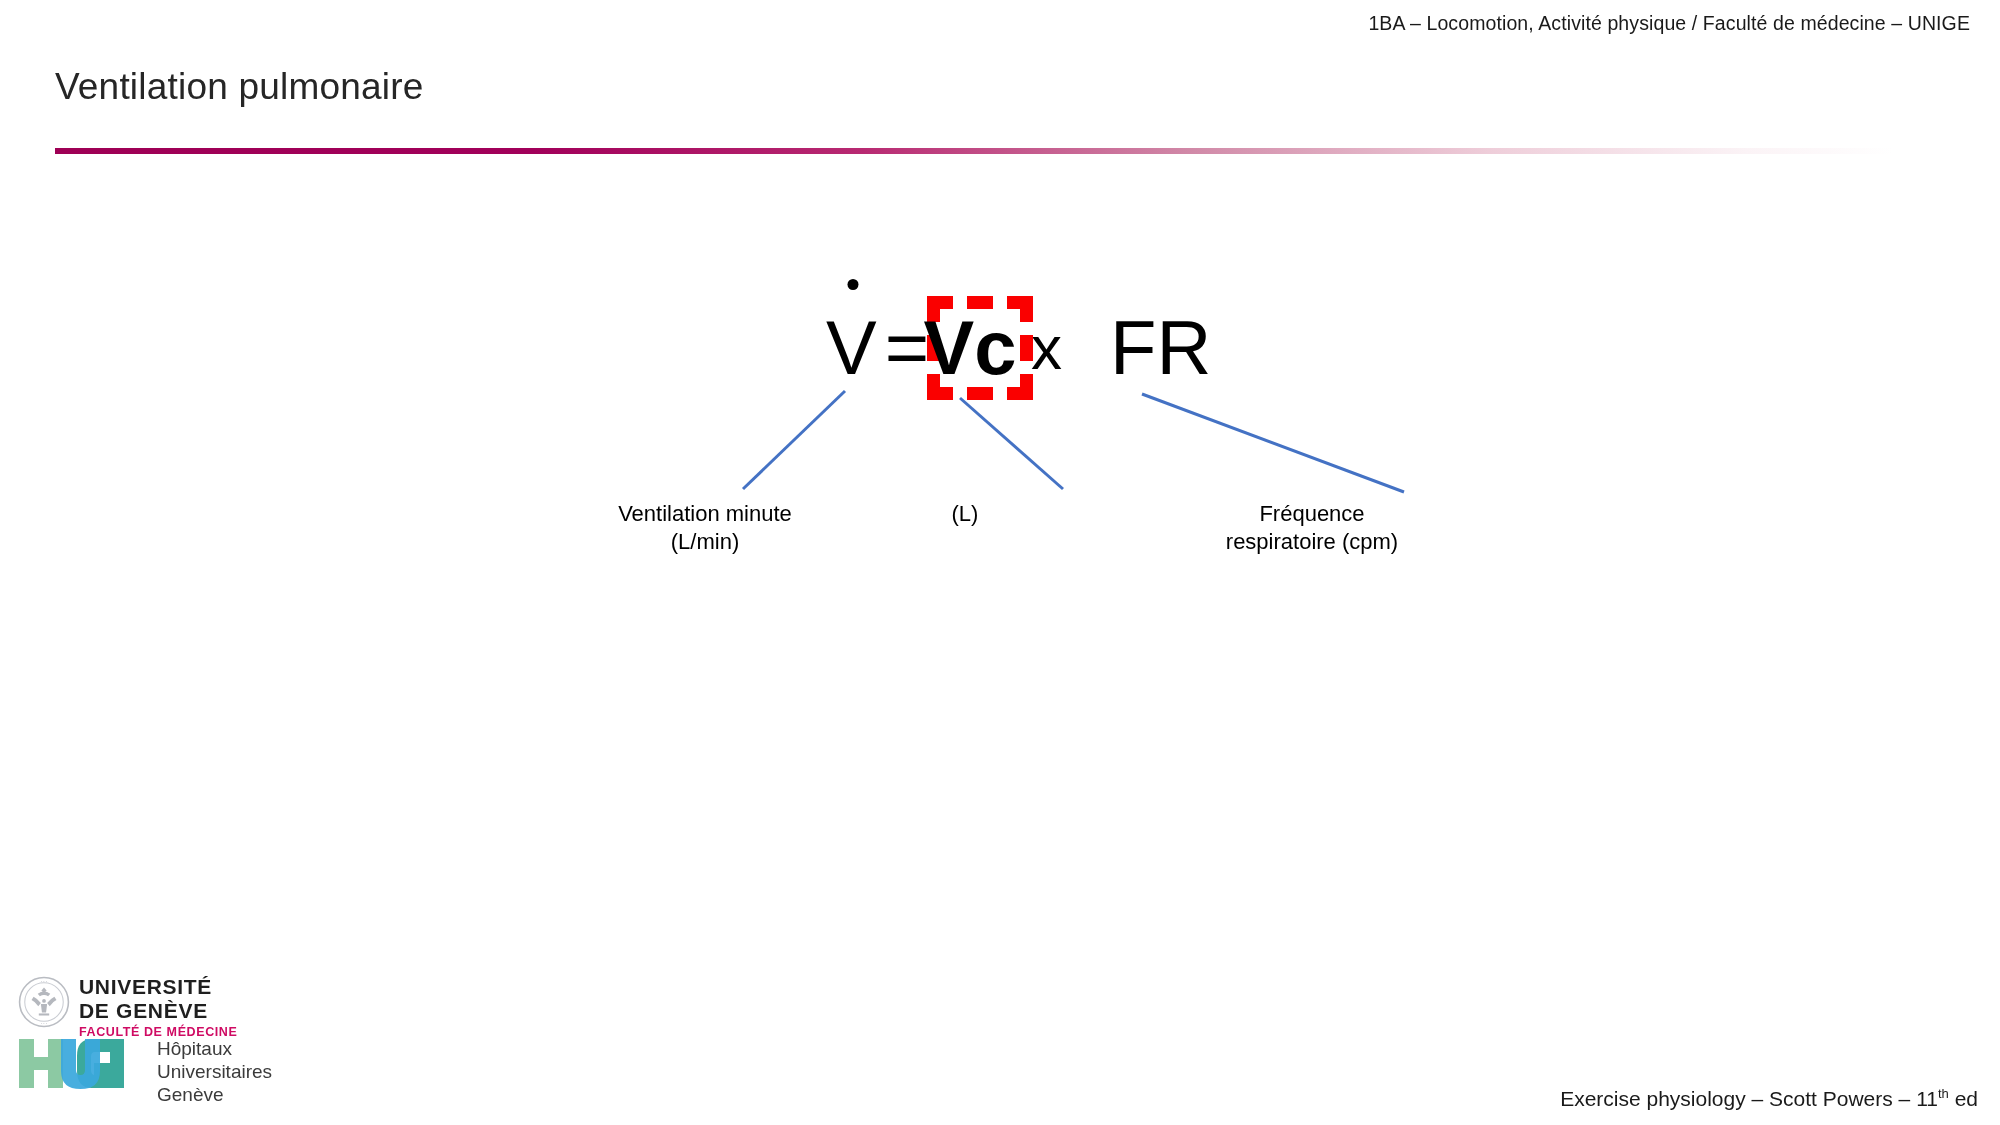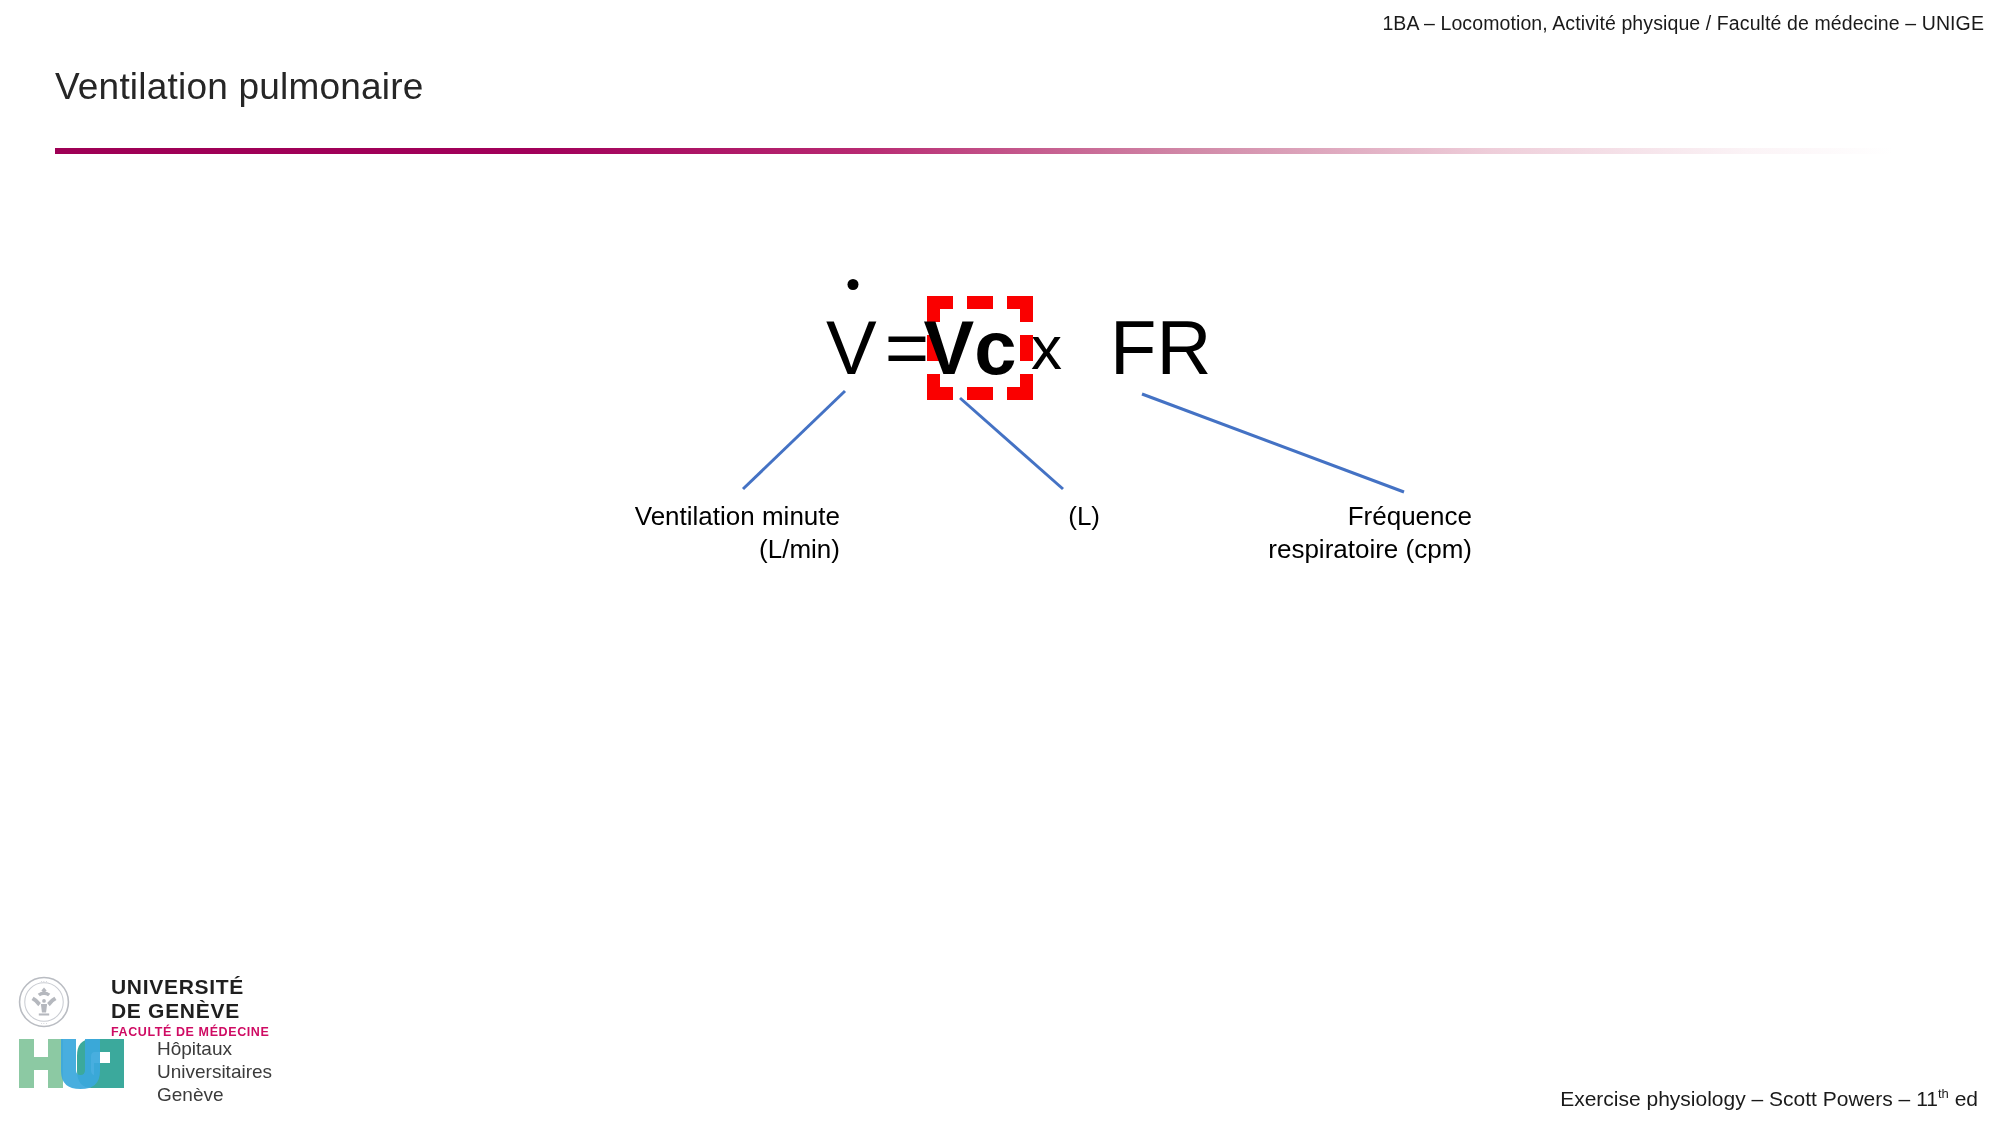--- a/index.html
+++ b/index.html
@@ -12,21 +12,21 @@
     width: 2000px; height: 1125px;
     position: relative;
     overflow: hidden;
     font-family: "Liberation Sans", sans-serif;
     color: #000000;
   }
 
   
   .course-line {
     position: absolute;
-    top: 12px; right: 16px;
+    top: 12px; right: 30px;
     font-size: 19.5px;
     line-height: 1.2;
     color: #1a1a1a;
     letter-spacing: 0.1px;
     white-space: nowrap;
     text-align: center;
   }
 
   .slide-title {
     position: absolute;
@@ -110,22 +110,22 @@
   .connectors {
     position: absolute;
     left: 0; top: 0;
     width: 2000px; height: 1125px;
     pointer-events: none;
   }
 
   
   .label {
     position: absolute;
-    text-align: right;
-    font-size: 26px;
+    text-align: center;
+    font-size: 22px;
     line-height: 1.27;
     color: #000000;
   }
   .label .l1, .label .l2 { display: block; white-space: nowrap; }
 
   #label-ventilation { left: 570px; top: 500px; width: 270px; }
   #label-volume      { left: 830px; top: 500px; width: 270px; }
   #label-frequence   { left: 1152px; top: 500px; width: 320px; }
 
   
@@ -133,21 +133,20 @@
     position: absolute;
     left: 18px; bottom: 10px;
     width: 300px; height: 140px;
   }
 
   .unige {
     position: absolute;
     left: 0; top: 0;
     display: flex;
     align-items: flex-start;
-    gap: 32px;
   }
   .unige-seal {
     width: 52px; height: 52px;
     flex: 0 0 auto;
     margin-top: 1px;
   }
   .unige-words {
     margin-left: 9px;
     display: block;
   }

